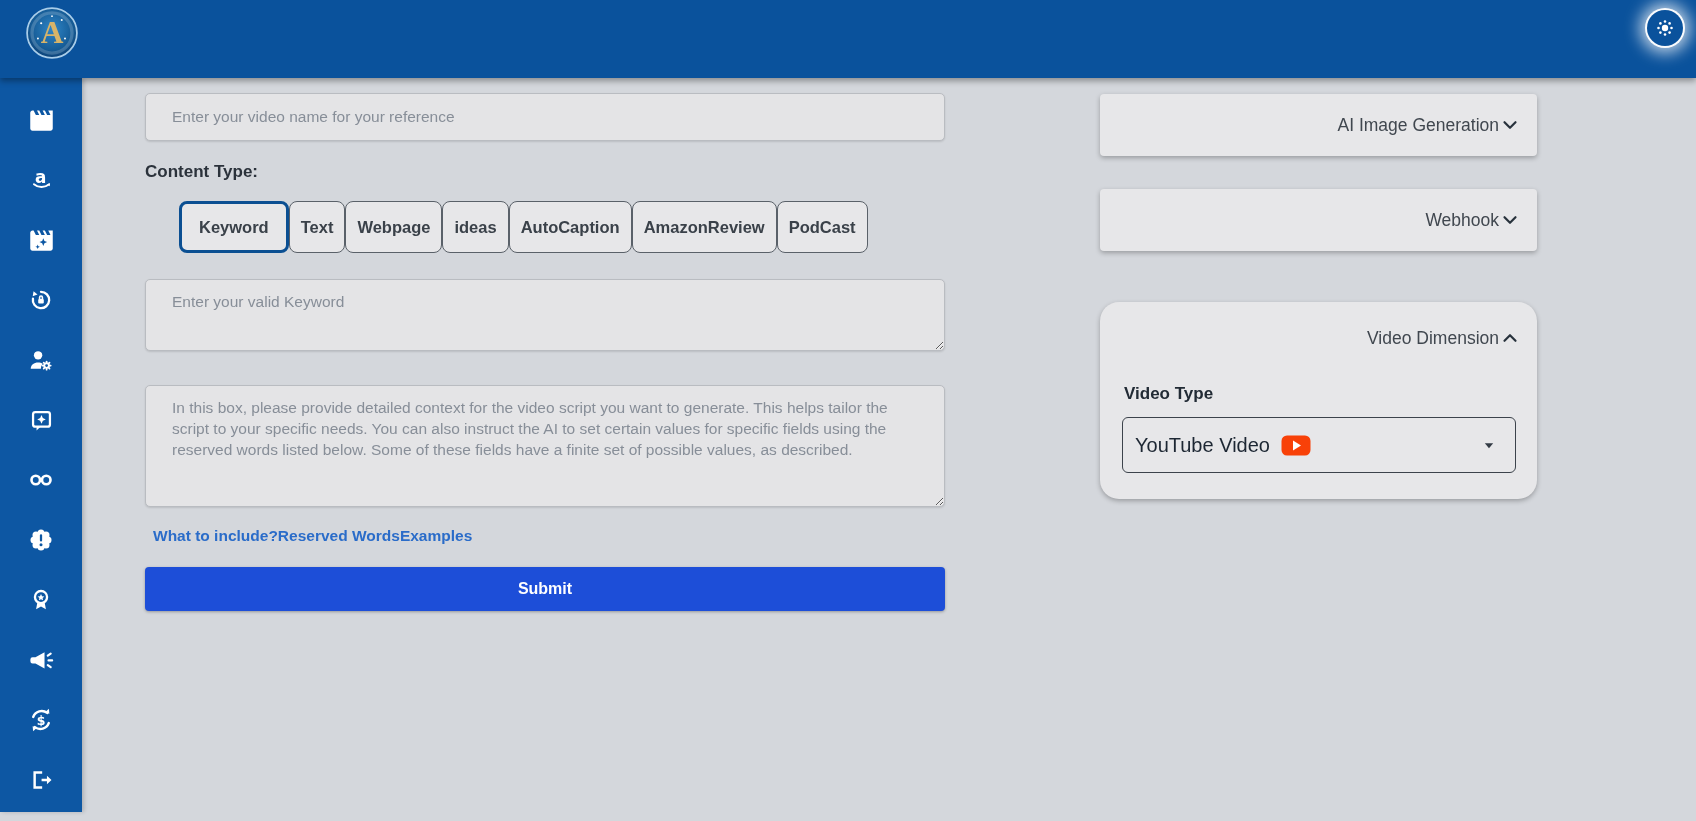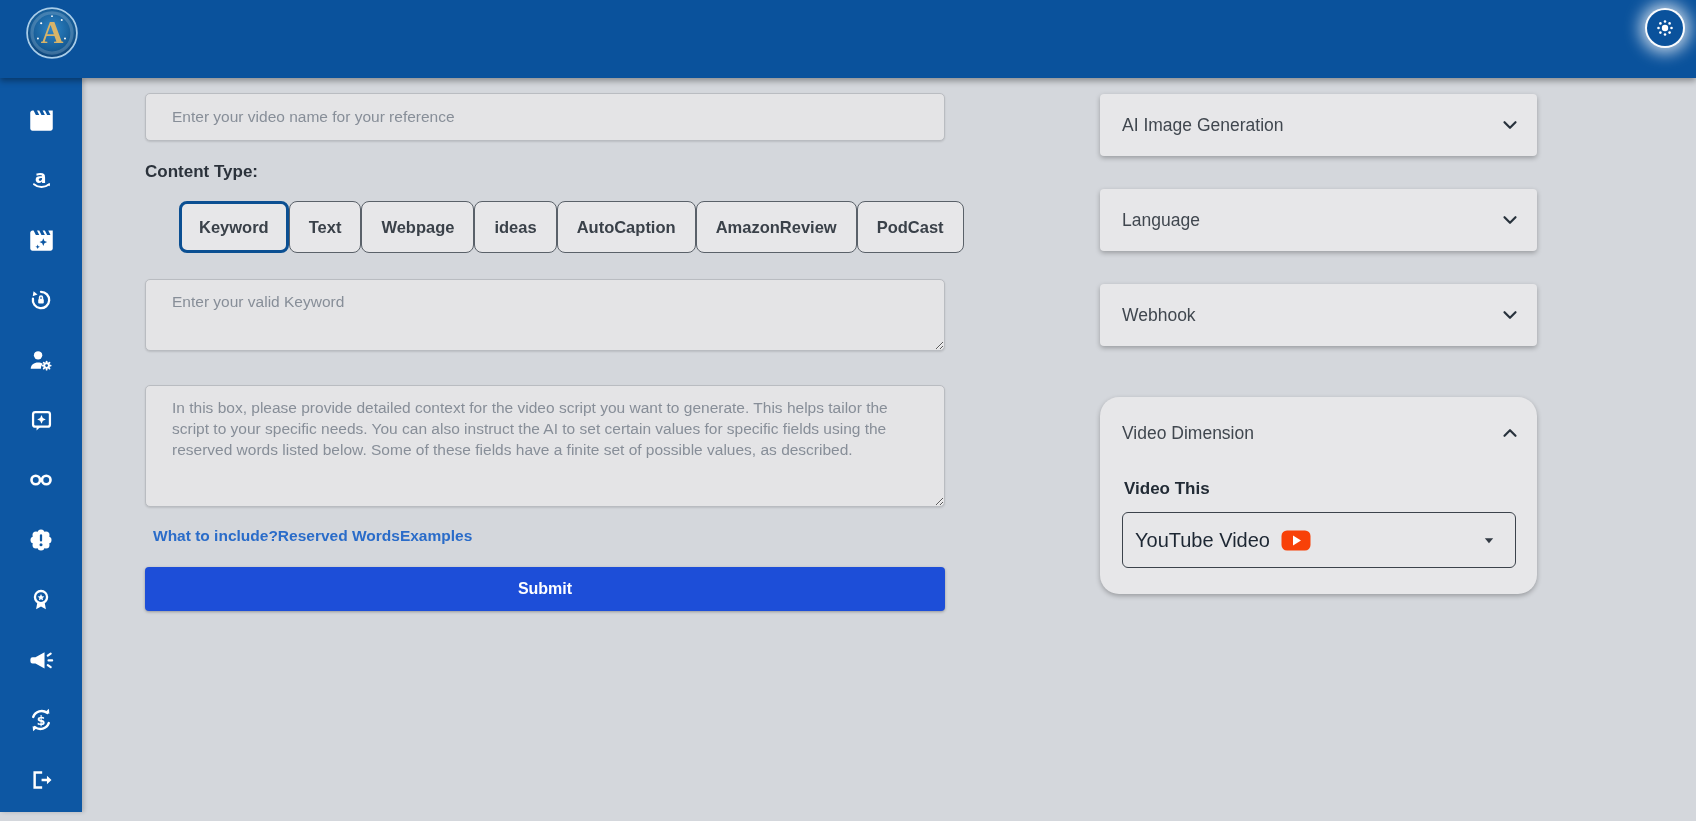--- a/index.html
+++ b/index.html
@@ -22,37 +22,37 @@
 
   
   .main-col{position:absolute;left:145px;top:93px;width:800px;}
   .field{box-sizing:border-box;width:100%;background:#e4e4e6;border:1px solid #b9bcc1;border-radius:5px;
          font-family:"Liberation Sans",sans-serif;font-size:15.5px;color:#333;padding:12px 26px;
          box-shadow:0 1px 2px rgba(0,0,0,.12);}
   .field::placeholder{color:#878e98;opacity:1;}
   .video-name-input{height:48px;}
   .section-label{margin-top:21px;font-size:17px;font-weight:bold;color:#2b323b;}
   .type-row{display:flex;gap:0;margin-top:19px;margin-left:34px;}
-  .type-btn{height:52px;padding:0 19px;font-size:16.5px;font-weight:600;color:#3a4149;background:#e7e7e9;
+  .type-btn{height:52px;padding:0 11px;font-size:16.5px;font-weight:600;color:#3a4149;background:#e7e7e9;
             border:1.5px solid #5a6169;border-radius:8px;cursor:pointer;font-family:"Liberation Sans",sans-serif;
             white-space:nowrap;}
   .type-btn.selected{border:3px solid #0b4f92;padding:0 17px;}
   .keyword-textarea{margin-top:26px;height:72px;resize:both;line-height:1.35;}
   .context-textarea{margin-top:30px;height:122px;resize:both;line-height:1.35;color:#7d848e;}
   .links-row{display:flex;margin-top:16px;padding-left:8px;}
   .inline-link{color:#2a6cc9;font-size:15.5px;font-weight:600;text-decoration:none;cursor:pointer;}
   .submit-btn{margin-top:22px;width:100%;height:44px;background:#1d4ed8;color:#fff;font-size:16px;
               font-weight:600;border:none;border-radius:4px;cursor:pointer;box-shadow:0 1px 3px rgba(0,0,0,.3);
               font-family:"Liberation Sans",sans-serif;}
 
   
   .right-col{position:absolute;left:1100px;top:94px;width:437px;}
   .accordion{background:#e7e7e9;border-radius:4px;box-shadow:0 2px 5px rgba(0,0,0,.28);margin-bottom:33px;}
   .accordion.expanded{margin-top:51px;border-radius:19px;}
-  .acc-header{height:62px;display:flex;align-items:center;justify-content:space-between;
+  .acc-header{height:62px;display:flex;align-items:center;justify-content:flex-end;
               padding:0 16px 0 22px;cursor:pointer;}
   .accordion.expanded .acc-header{height:72px;}
   .acc-title{font-size:17.5px;color:#40474f;}
   .acc-body{padding:2px 22px 26px 22px;}
   .video-type-label{font-size:17px;font-weight:bold;color:#222b35;margin:8px 0 13px 2px;}
   .video-type-select{box-sizing:border-box;width:394px;height:56px;border:1px solid #3c434b;border-radius:6px;
               display:flex;align-items:center;padding:0 16px 0 12px;cursor:pointer;background:transparent;justify-content:center;}
   .video-type-text{font-size:20px;color:#1d2733;}
   .yt-badge{margin-left:11px;display:flex;}
   .caret{margin-left:auto;display:flex;}
@@ -251,47 +251,39 @@
 
     <div class="accordion">
       <div class="acc-header">
         <span class="acc-title">AI Image Generation</span>
         <svg width="22" height="22" viewBox="0 0 24 24">
           <path d="M6 9l6 6 6-6" fill="none" stroke="#28323c" stroke-width="2.4" stroke-linecap="round" stroke-linejoin="round"></path>
         </svg>
       </div>
     </div>
 
-    <div class="accordion">
-      <div class="acc-header">
-        <span class="acc-title">Language</span>
-        <svg width="22" height="22" viewBox="0 0 24 24">
-          <path d="M6 9l6 6 6-6" fill="none" stroke="#28323c" stroke-width="2.4" stroke-linecap="round" stroke-linejoin="round"></path>
-        </svg>
-      </div>
-    </div>
 
     <div class="accordion">
       <div class="acc-header">
         <span class="acc-title">Webhook</span>
         <svg width="22" height="22" viewBox="0 0 24 24">
           <path d="M6 9l6 6 6-6" fill="none" stroke="#28323c" stroke-width="2.4" stroke-linecap="round" stroke-linejoin="round"></path>
         </svg>
       </div>
     </div>
 
     <div class="accordion expanded">
       <div class="acc-header">
         <span class="acc-title">Video Dimension</span>
         <svg width="22" height="22" viewBox="0 0 24 24">
           <path d="M6 15l6-6 6 6" fill="none" stroke="#28323c" stroke-width="2.4" stroke-linecap="round" stroke-linejoin="round"></path>
         </svg>
       </div>
       <div class="acc-body">
-        <div class="video-type-label">Video This</div>
+        <div class="video-type-label">Video Type</div>
         <div class="video-type-select">
           <span class="video-type-text">YouTube Video</span>
           <span class="yt-badge">
             <svg width="30" height="21" viewBox="0 0 30 21">
               <rect x="0.5" y="0.5" width="29" height="20" rx="5.5" fill="#f84108"></rect>
               <path d="M12 5.5l8 5-8 5z" fill="#fff"></path>
             </svg>
           </span>
           <span class="caret">
             <svg width="20" height="20" viewBox="0 0 24 24">

